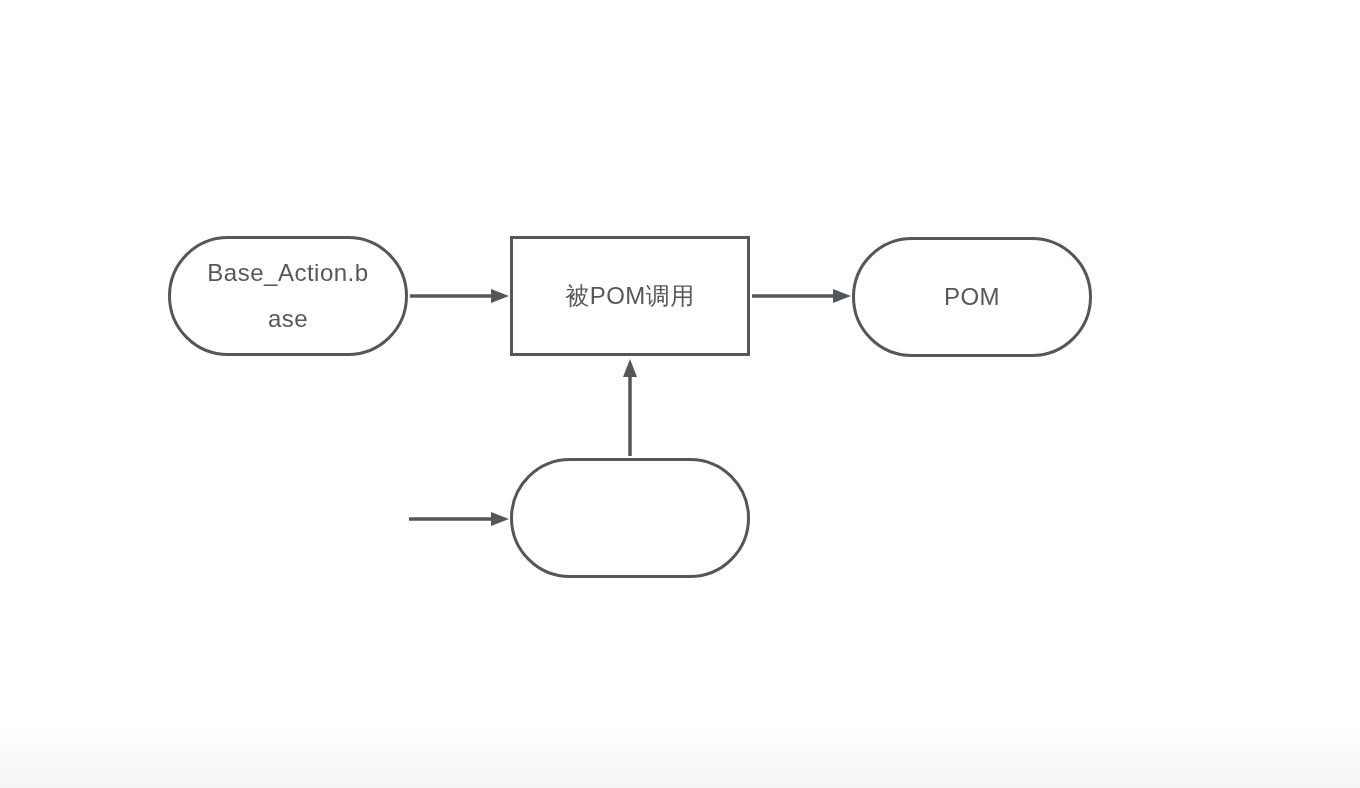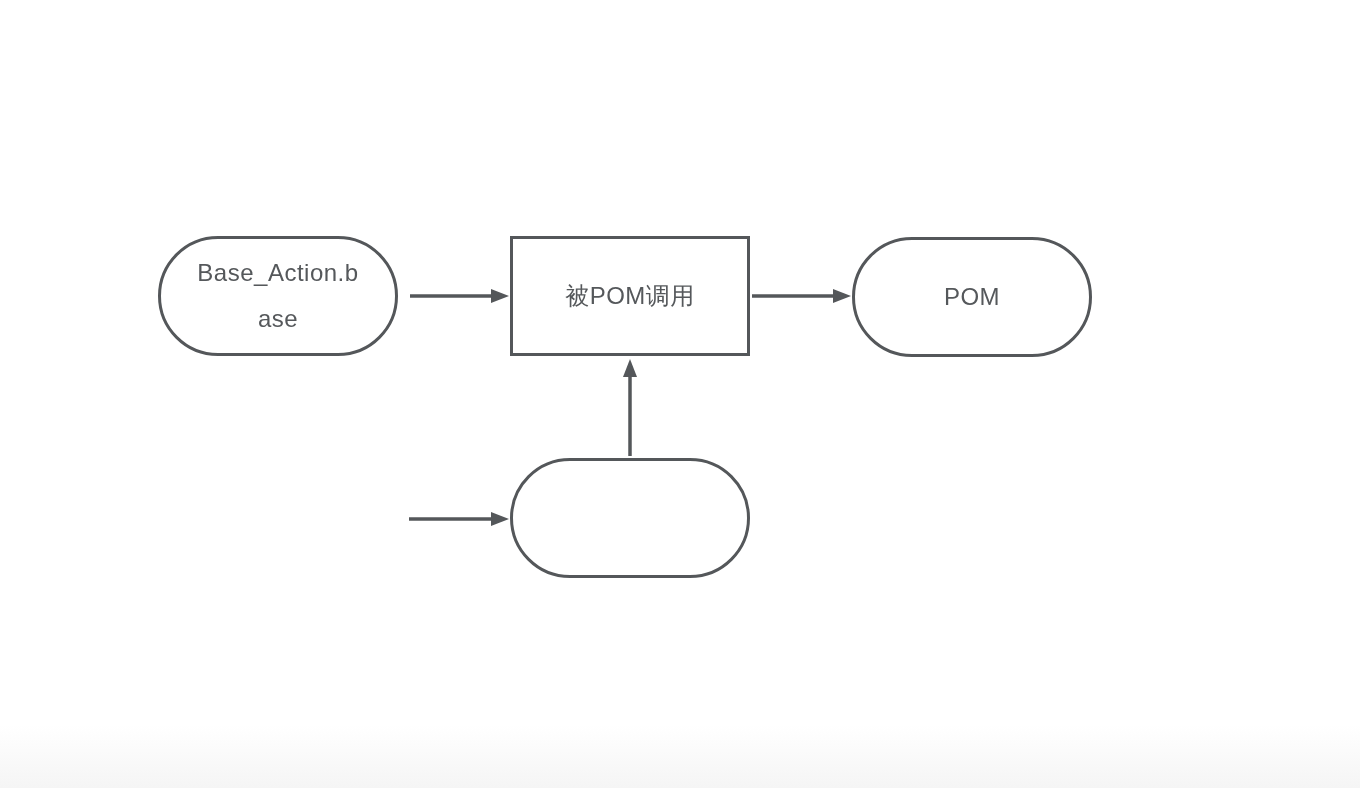--- a/index.html
+++ b/index.html
@@ -16,21 +16,21 @@
   .edges-layer{position:absolute;left:0;top:0;width:1360px;height:788px;}
   .node{
     position:absolute;width:240px;height:120px;box-sizing:border-box;
     background:#ffffff;border:3.5px solid var(--stroke);
     display:flex;flex-direction:column;align-items:center;justify-content:center;
     color:var(--text);font-size:24px;line-height:46px;text-align:center;
     letter-spacing:0.5px;
   }
   .stadium{border-radius:60px;}
   .rect{border-radius:0;}
-  .n-base-action-base{left:158px;top:236px;}
+  .n-base-action-base{left:168px;top:236px;}
   .n-called-by-pom{left:510px;top:236px;}
   .n-pom{left:852px;top:237px;}
   .n-page-elements{left:167px;top:458px;}
   .n-base-action-get-params{left:510px;top:458px;}
   .node-line{white-space:nowrap;}
 </style>
 </head>
 <body>
 
 <div class="canvas">

